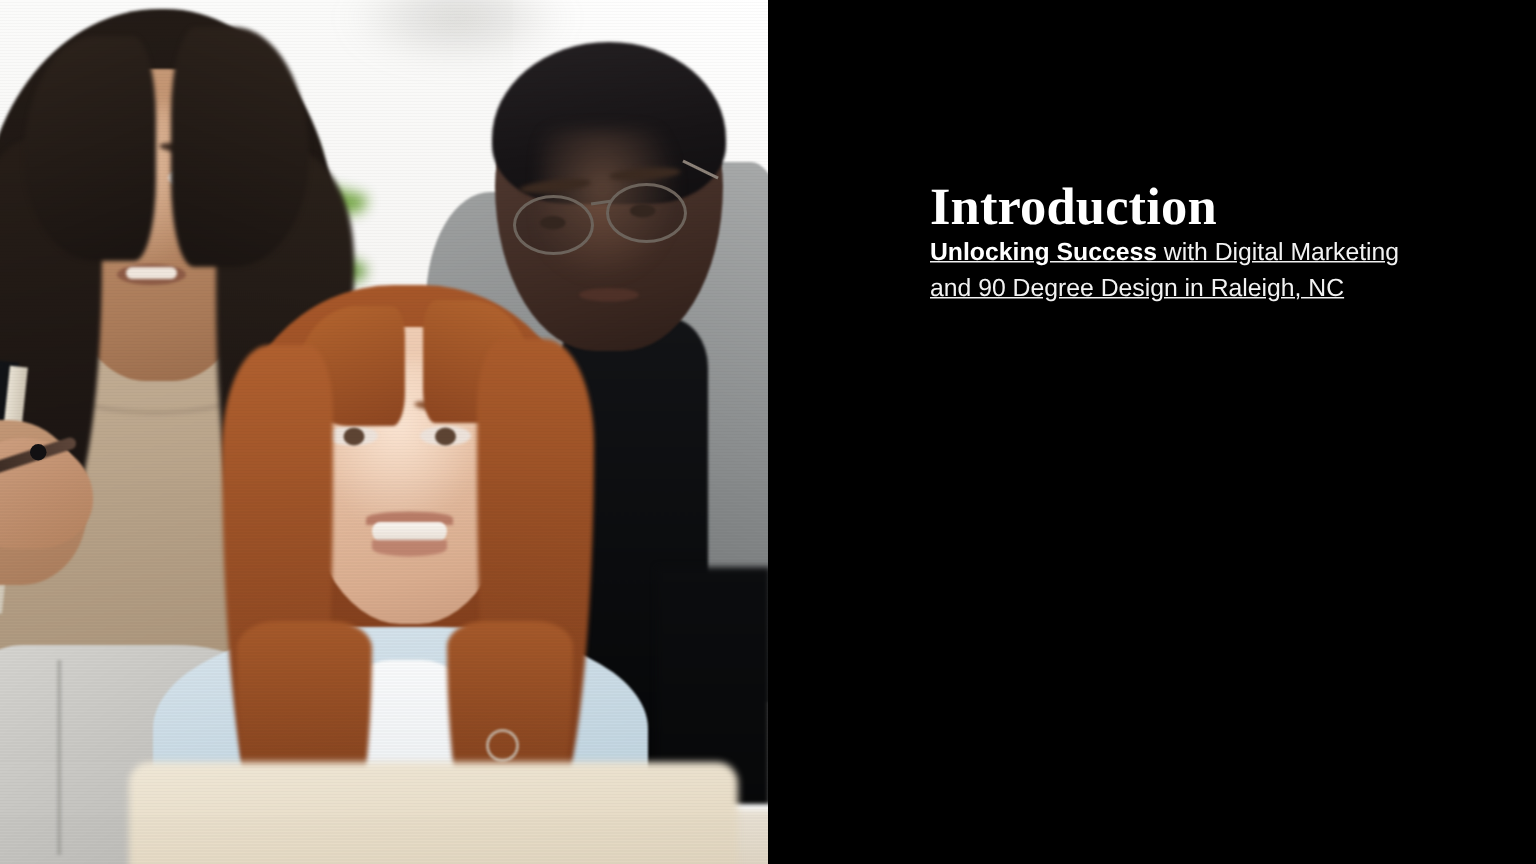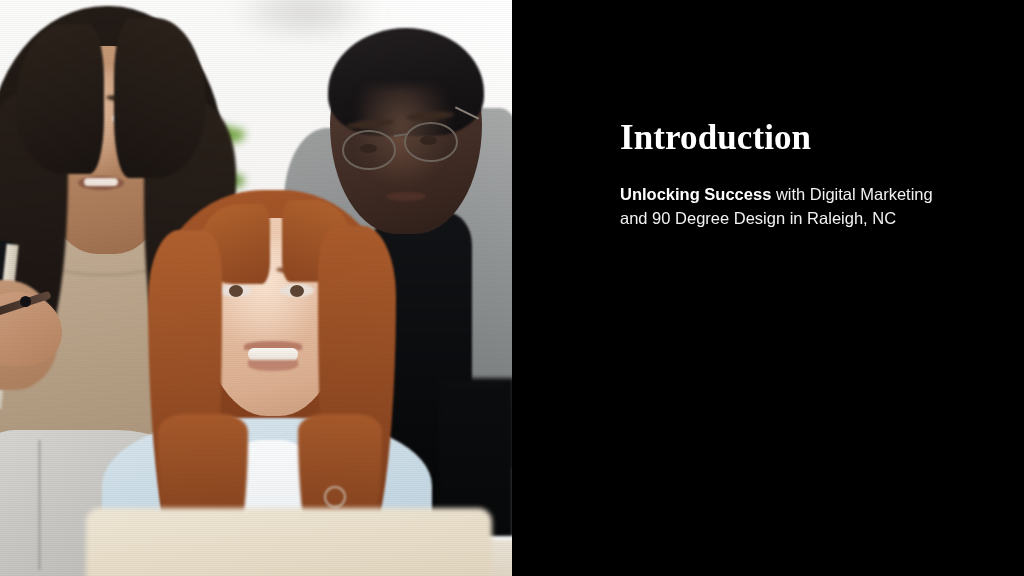--- a/index.html
+++ b/index.html
@@ -334,26 +334,26 @@
   }
   #slide-title {
     font-family:"Liberation Serif", serif;
     font-weight:700;
     font-size:35px;
     line-height:1.12;
     color:#ffffff;
     letter-spacing:.1px;
   }
   #slide-subtitle {
-    margin-top:26px;
     font-family:"Liberation Sans", sans-serif;
     font-size:16.5px;
     line-height:1.42;
     color:#f2f2f2;
     font-weight:400;
+    text-decoration:underline;
   }
   #subtitle-strong { font-weight:700; color:#ffffff; }
 </style>
 </head>
 <body>
 
 <div id="slide">
 
   <div id="photo-panel">
 

